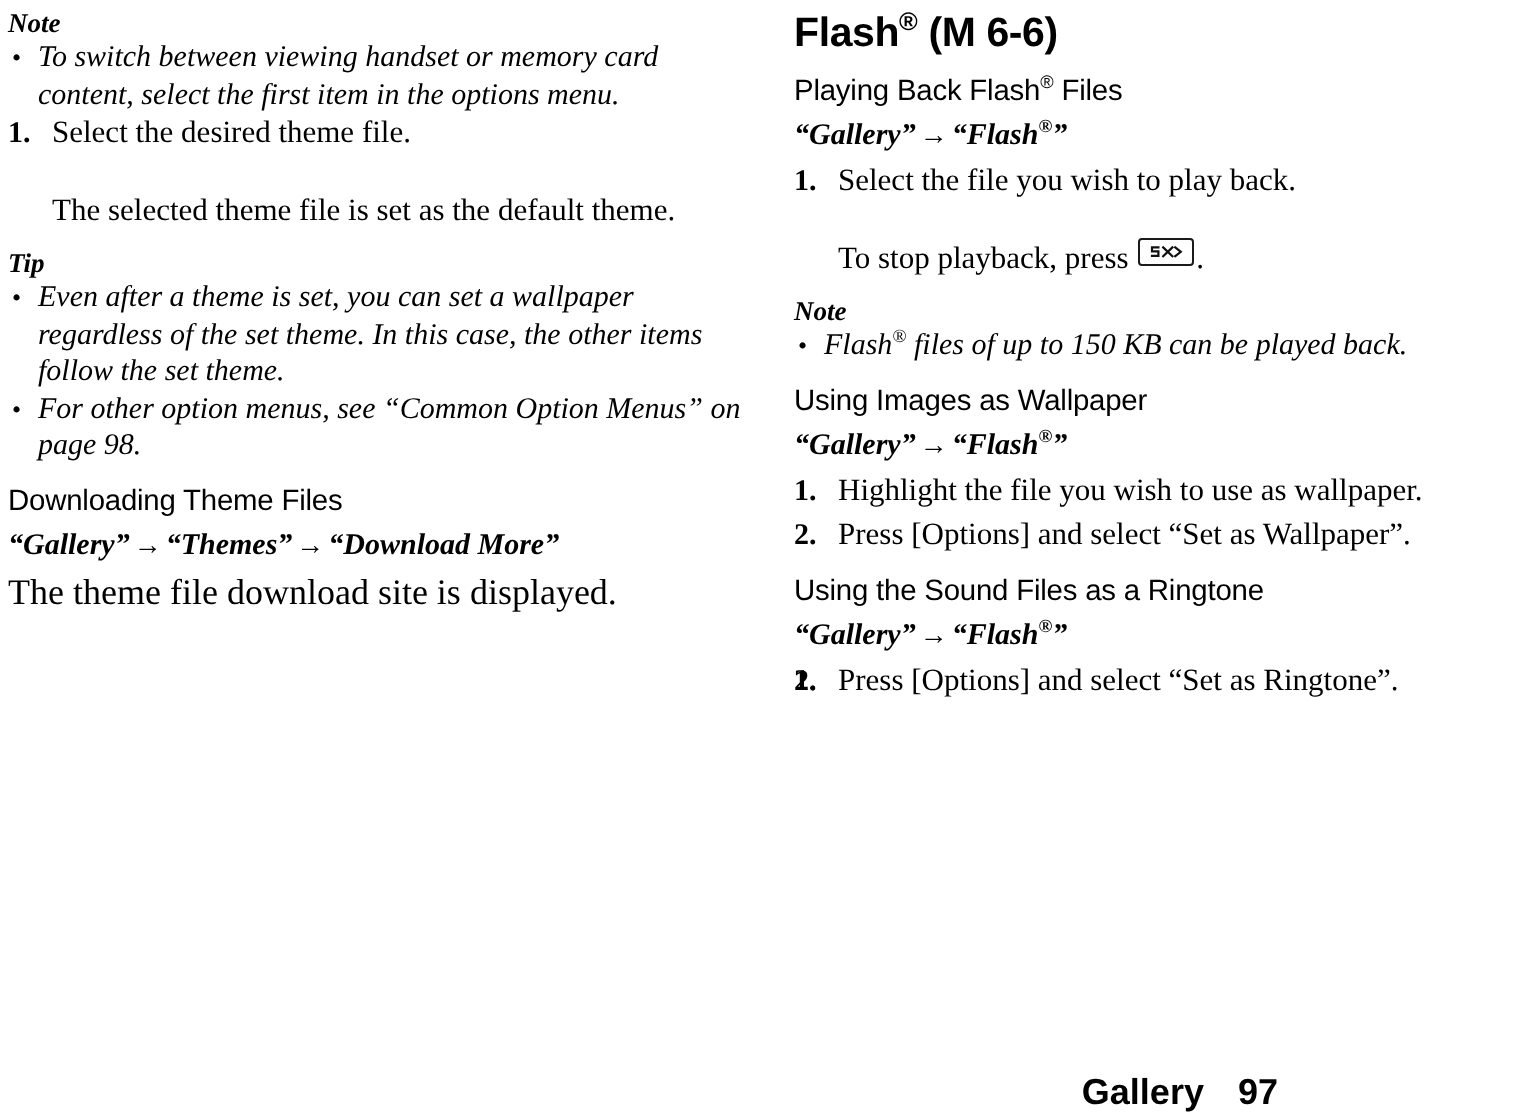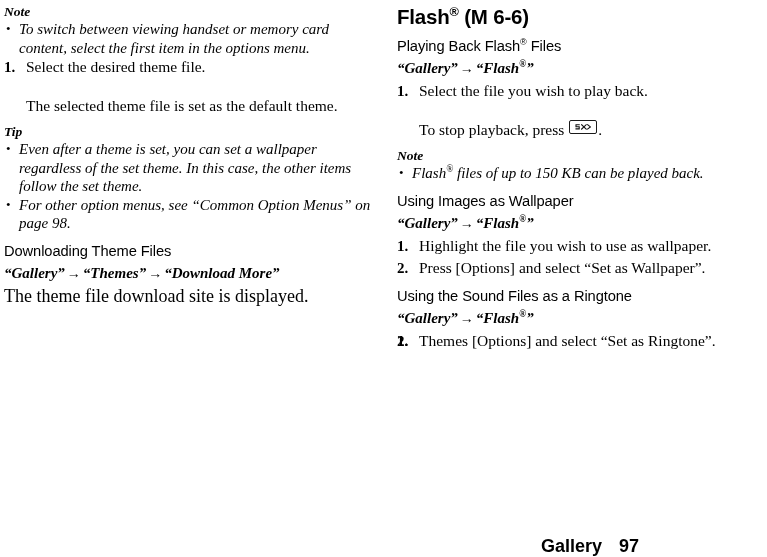--- a/index.html
+++ b/index.html
@@ -273,21 +273,21 @@
     <div class="navpath">
       <span>“Gallery”</span><span class="arrow">→</span><span>“Flash</span><sup class="reg">®</sup><span>”</span>
     </div>
 
     <ol class="steps">
       <li class="step">
         <span class="num">1.</span>
       </li>
       <li class="step">
         <span class="num">2.</span>
-        <span>Themes [Options] and select “Set as Ringtone”.</span>
+        <span>Press [Options] and select “Set as Ringtone”.</span>
       </li>
     </ol>
 
   </div>
 
   <div class="footer">
     <span class="chapter">Gallery</span><span>97</span>
   </div>
 
 </div>

